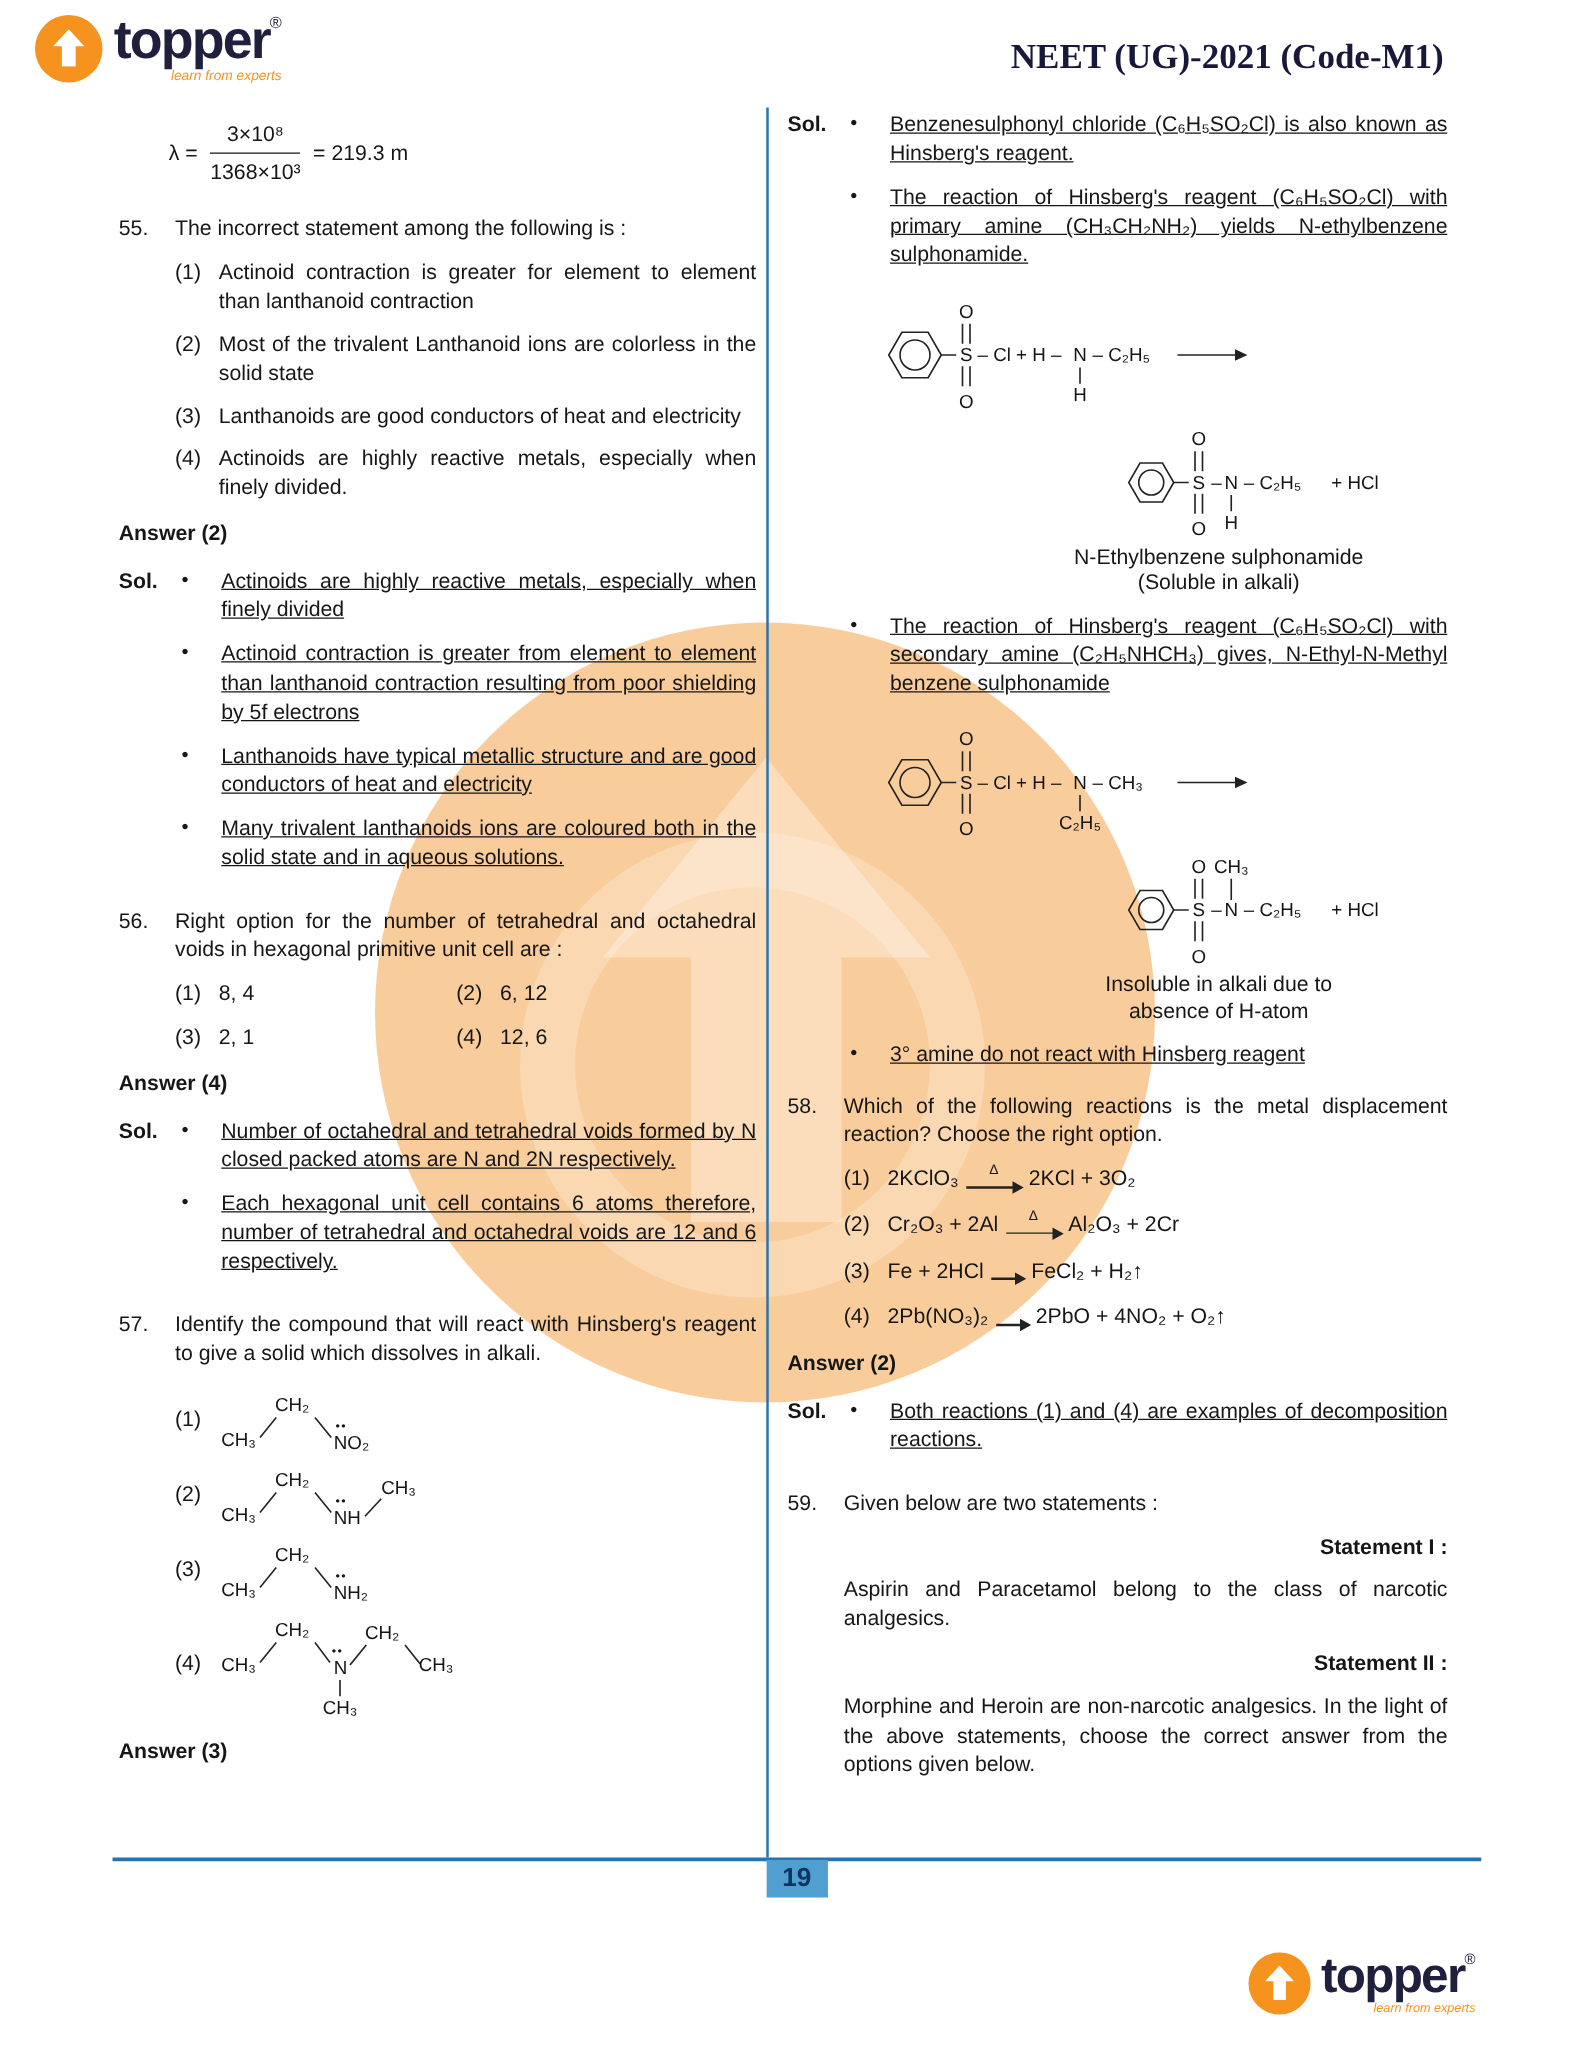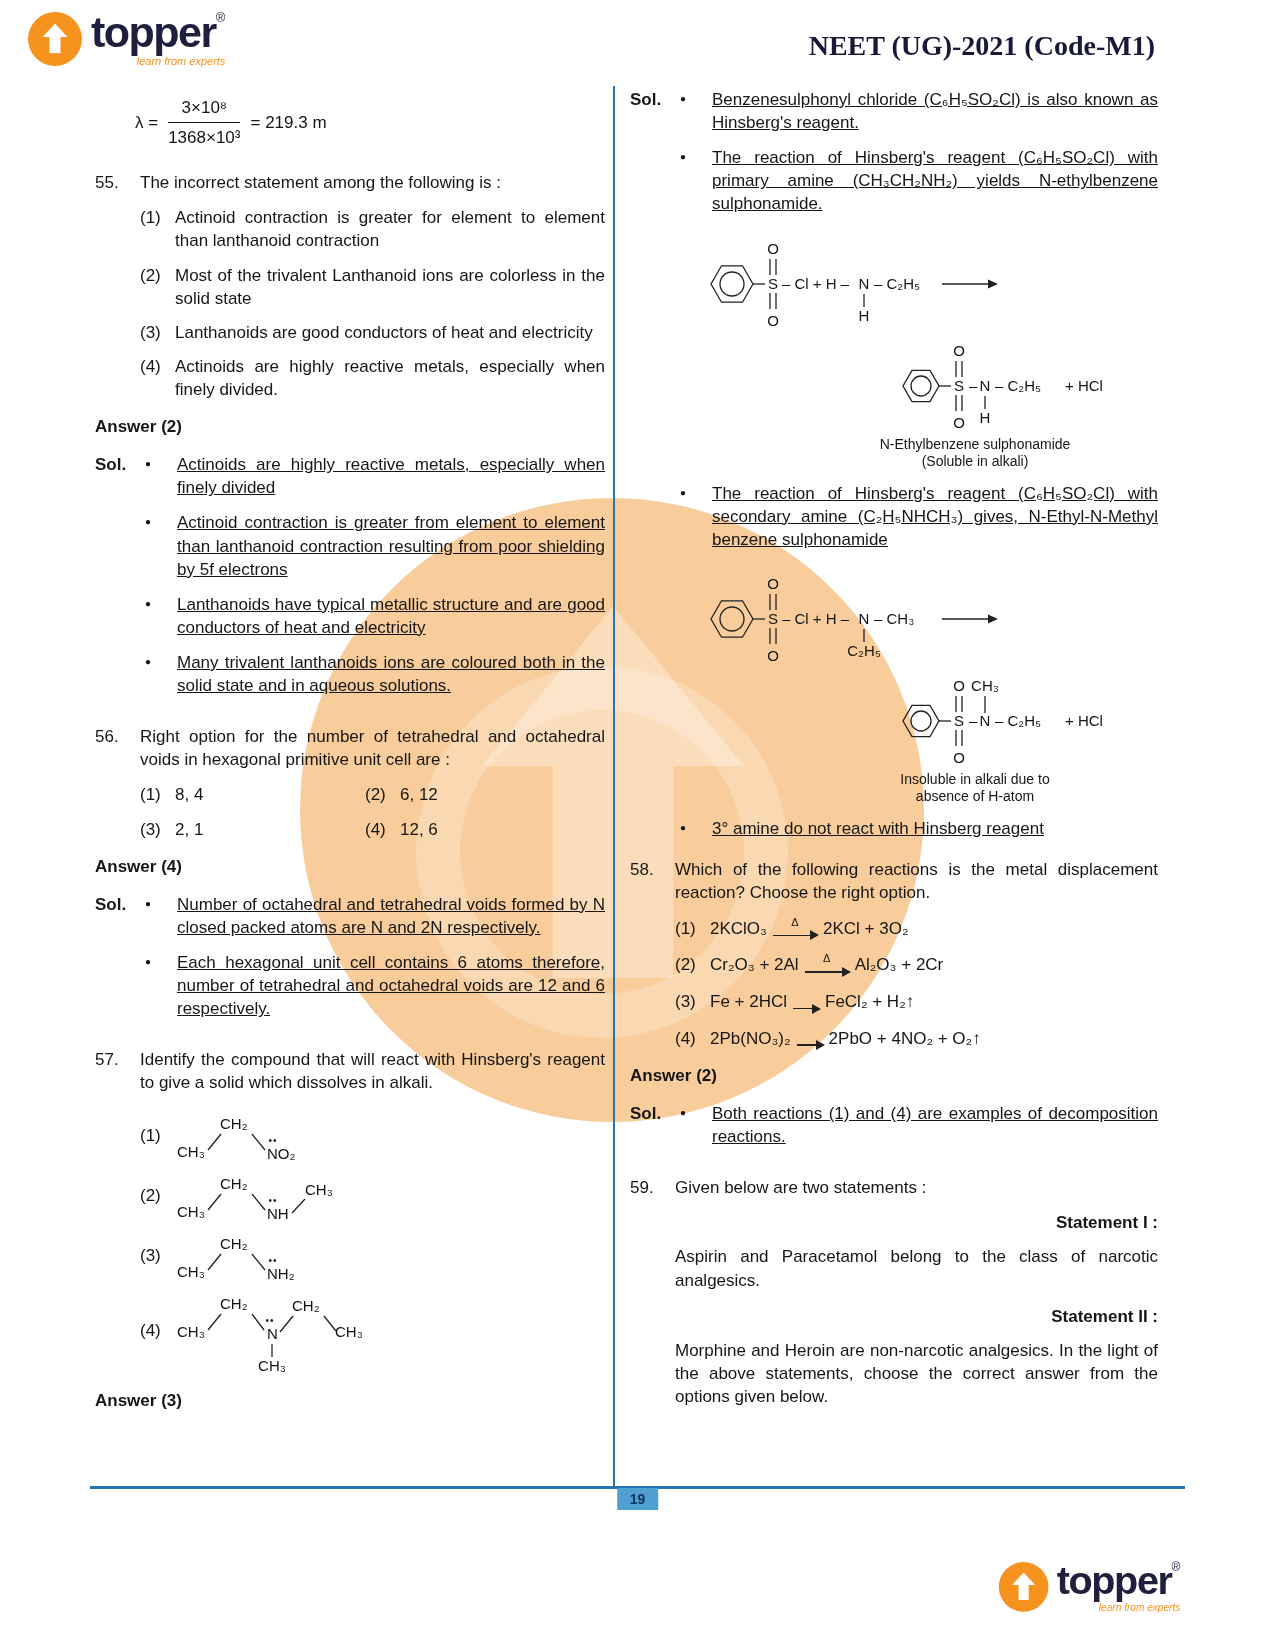--- a/index.html
+++ b/index.html
@@ -20,21 +20,21 @@
   .logo-mark{width:54px;height:54px;border-radius:50%;background:#f6921e;position:relative;flex:0 0 auto;}
   .logo-arrow{position:absolute;left:50%;top:50%;transform:translate(-50%,-52%);width:25px;height:30px;background:#fff;clip-path:polygon(50% 0,100% 45%,72% 45%,72% 100%,28% 100%,28% 45%,0 45%);}
   .logo-right{display:flex;flex-direction:column;}
   .logo-name-row{display:flex;align-items:flex-start;}
   .logo-name{font-size:43px;font-weight:700;color:#20203e;letter-spacing:-1.5px;line-height:.95;}
   .logo-reg{font-size:13px;color:#20203e;margin-top:-2px;}
   .logo-tagline{color:#f6921e;font-style:italic;font-size:11px;align-self:flex-end;margin-top:2px;}
 
   .divider{position:absolute;left:613px;top:86px;width:2px;height:1400px;background:#2a74ad;z-index:1;}
   .foot-line{position:absolute;left:90px;width:1095px;top:1486px;height:3px;background:#2a74ad;z-index:1;}
-  .page-num{position:absolute;left:50%;top:1488px;transform:translateX(-50%);background:#4f9fd0;color:#0d3560;font-weight:700;font-size:14px;padding:3px 13px;z-index:3;}
+  .page-num{position:absolute;left:50%;top:1488px;transform:translateX(-50%);background:#4f9fd0;color:#0d3560;font-weight:700;font-size:21px;padding:3px 13px;z-index:3;}
 
   
   .col{position:absolute;top:88px;z-index:1;font-size:17px;line-height:1.36;height:1396px;overflow:hidden;}
   .col-left{left:95px;width:510px;}
   .col-right{left:630px;width:528px;}
   .jtext{text-align:justify;}
 
   
   .formula{display:flex;align-items:center;margin:8px 0 22px 40px;}
   .frac{display:inline-flex;flex-direction:column;text-align:center;margin:0 10px;}
@@ -59,21 +59,21 @@
   .bullet::before{content:"●";width:32px;flex:0 0 auto;font-size:10px;line-height:22px;color:#161616;}
   .bullet-text{flex:1;text-decoration:underline;}
 
   
   svg.chem{display:block;}
   svg.chem text{font-size:15px;fill:#141414;font-family:"Liberation Sans",sans-serif;}
   svg.chem text.lp{font-size:10px;letter-spacing:1px;}
   svg.chem .ln{stroke:#222;stroke-width:1.3;fill:none;}
   .chem-lhs{margin:6px 0 0 72px;}
   .chem-rhs{margin:2px 0 0 265px;}
-  .chem-cap{width:300px;margin:0 0 12px 195px;text-align:center;font-size:14px;line-height:1.22;}
+  .chem-cap{width:300px;margin:0 0 12px 195px;text-align:center;font-size:17px;line-height:1.22;}
   .struct-row{display:flex;align-items:center;margin:0 0 2px 45px;}
   .struct-row .opt-label{width:35px;}
 
   
   .rx{align-items:center;margin-bottom:13px;}
   .rx-lhs{margin-right:6px;}
   .rx-rhs{margin-left:6px;}
   .rx-arrow{display:inline-flex;flex-direction:column;align-items:center;}
   .rx-delta{font-size:11px;line-height:11px;height:12px;}
   .rx-line{position:relative;height:1.6px;background:#222;margin:6px 0 4px;}

